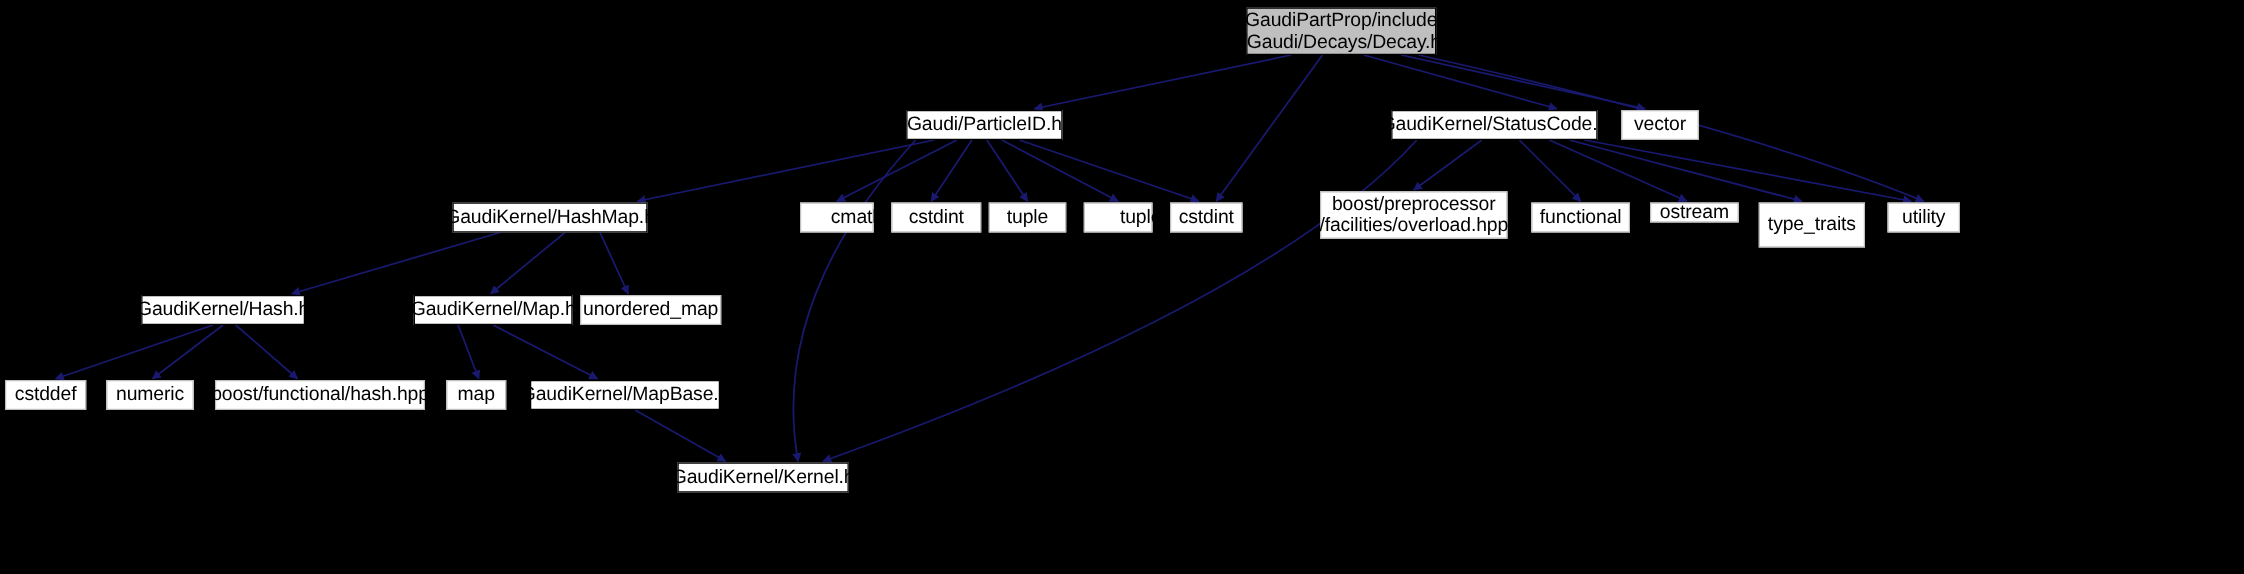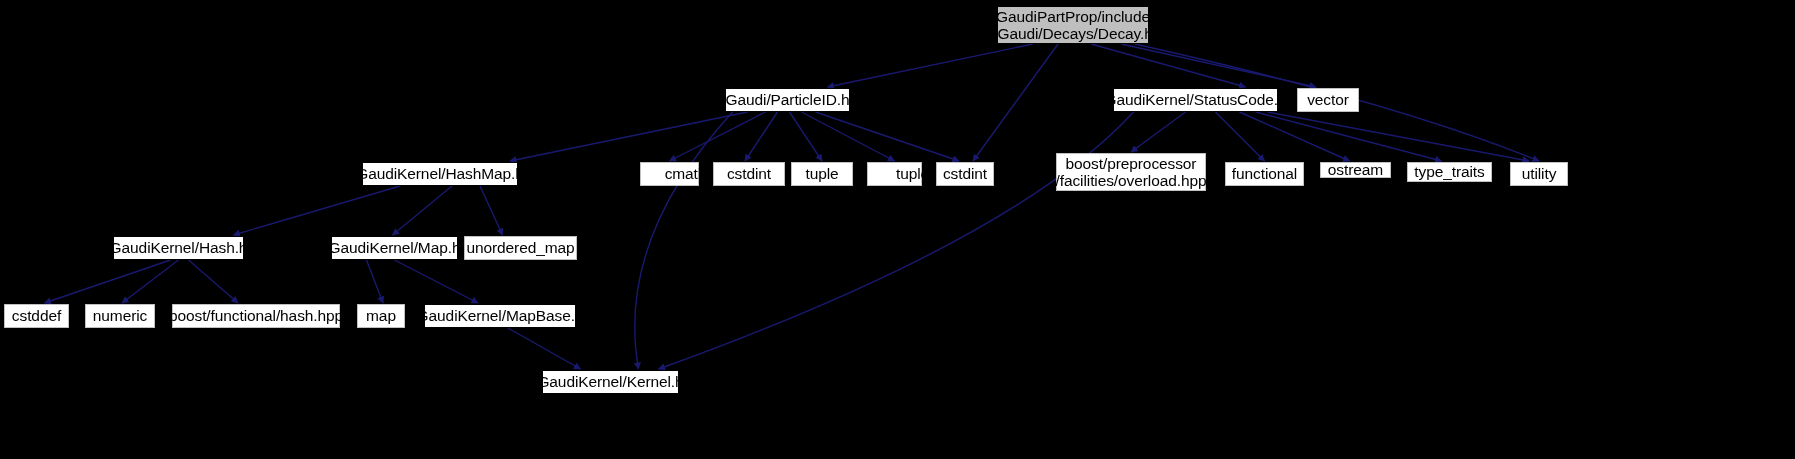--- a/index.html
+++ b/index.html
@@ -96,21 +96,21 @@
       <div class="node internal" style="left: 362px; top: 162px; width: 156px; height: 24px;">GaudiKernel/HashMap.h</div>
       <div class="node external" style="left: 640px; top: 162px; width: 59px; height: 24px; padding-left: 32px;">cmath</div>
       <div class="node external" style="left: 713px; top: 162px; width: 72px; height: 24px;">cstdint</div>
       <div class="node external" style="left: 791px; top: 162px; width: 62px; height: 24px;">tuple</div>
       <div class="node external" style="left: 867px; top: 162px; width: 55px; height: 24px; padding-left: 36px;">tuple</div>
       <div class="node external" style="left: 936px; top: 162px; width: 58px; height: 24px;">cstdint</div>
       <div class="node external" style="left: 1056px; top: 153px; width: 150px; height: 38px;">boost/preprocessor
 /facilities/overload.hpp</div>
       <div class="node external" style="left: 1225px; top: 162px; width: 79px; height: 24px;">functional</div>
       <div class="node external" style="left: 1320px; top: 162px; width: 71px; height: 16px;">ostream</div>
-      <div class="node external" style="left: 1407px; top: 162px; width: 85px; height: 20px;">type_traits</div>
+      <div class="node external" style="left: 1407px; top: 162px; width: 85px; height: 36px;">type_traits</div>
       <div class="node external" style="left: 1510px; top: 162px; width: 58px; height: 24px;">utility</div>
       <div class="node internal" style="left: 113px; top: 236px; width: 131px; height: 24px;">GaudiKernel/Hash.h</div>
       <div class="node internal" style="left: 331px; top: 236px; width: 127px; height: 24px;">GaudiKernel/Map.h</div>
       <div class="node external" style="left: 464px; top: 236px; width: 113px; height: 24px;">unordered_map</div>
       <div class="node external" style="left: 4px; top: 304px; width: 65px; height: 24px;">cstddef</div>
       <div class="node external" style="left: 85px; top: 304px; width: 70px; height: 24px;">numeric</div>
       <div class="node external" style="left: 172px; top: 304px; width: 168px; height: 24px;">boost/functional/hash.hpp</div>
       <div class="node external" style="left: 357px; top: 304px; width: 48px; height: 24px;">map</div>
       <div class="node internal" style="left: 424px; top: 304px; width: 152px; height: 24px;">GaudiKernel/MapBase.h</div>
       <div class="node internal" style="left: 542px; top: 370px; width: 137px; height: 24px;">GaudiKernel/Kernel.h</div>

